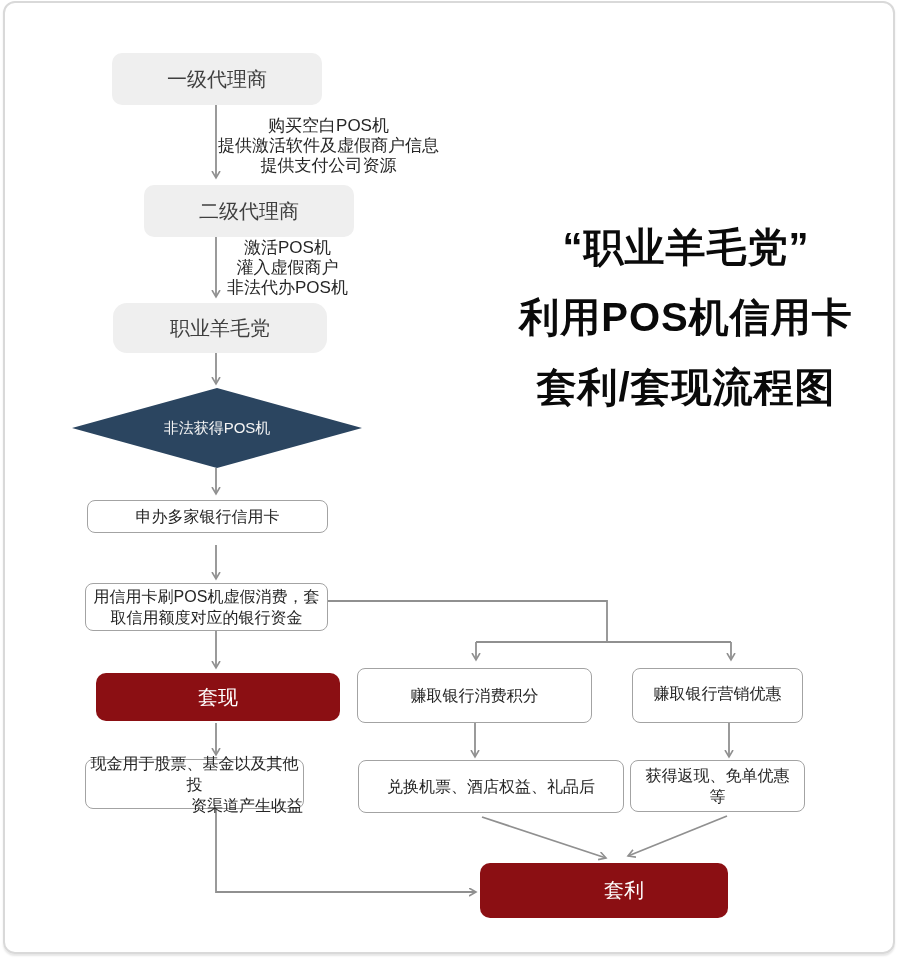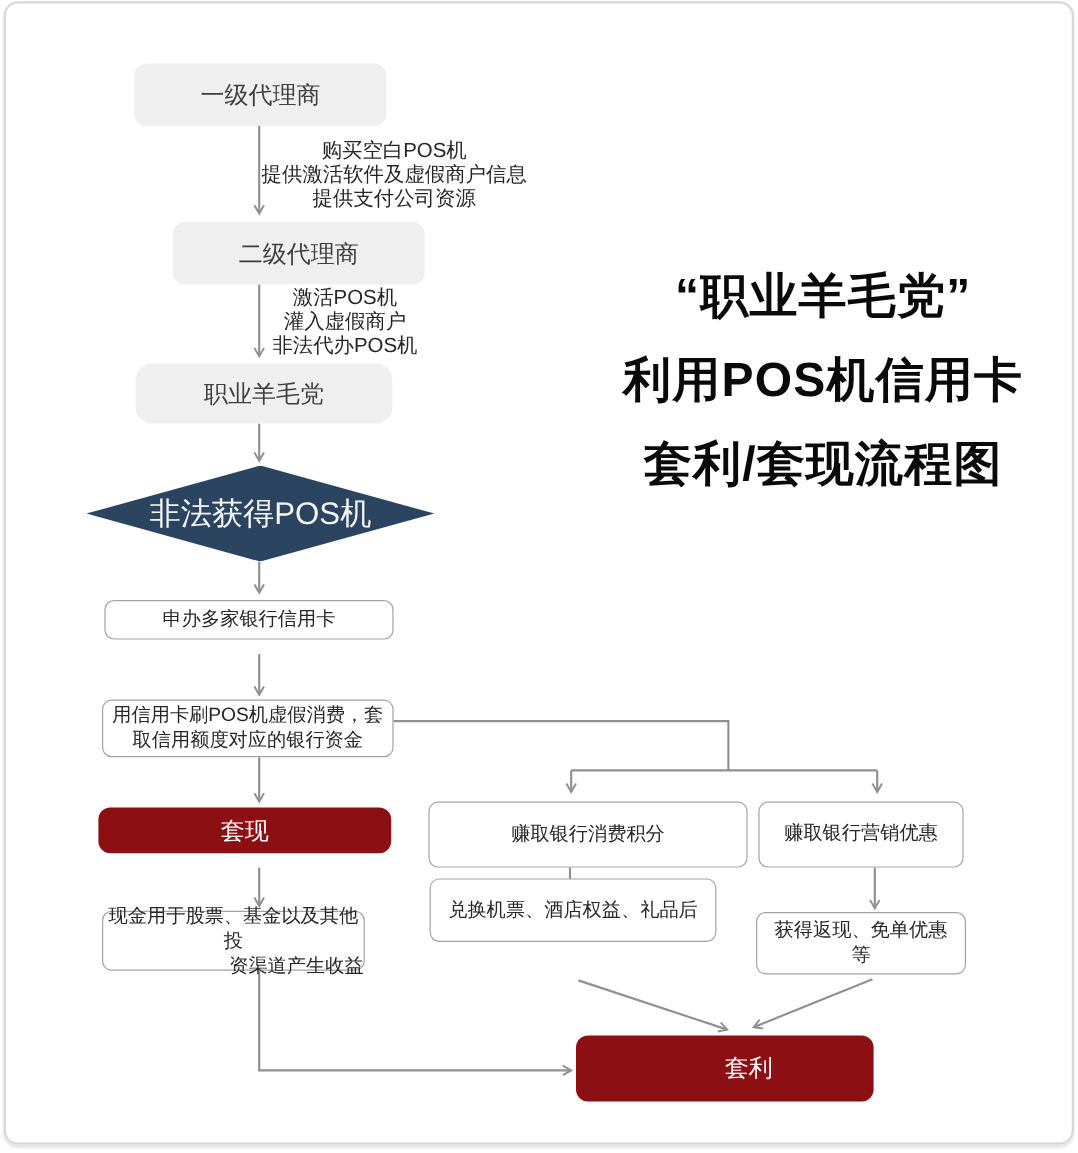--- a/index.html
+++ b/index.html
@@ -26,21 +26,21 @@
     background:#ffffff;border:1px solid var(--white_box_border,#a3a3a3);border-radius:8px;
     color:var(--white_box_text,#262626);font-size:16px;line-height:21px;
   }
   .red-box{
     background:var(--red_box_bg,#8b0f13);border-radius:10px;
     color:#ffffff;font-size:20px;
   }
   .diamond{
     background:var(--diamond_bg,#2b4560);
     clip-path:polygon(50% 0,100% 50%,50% 100%,0 50%);
-    color:#f5f5f5;font-size:26px;
+    color:#f5f5f5;font-size:15px;
   }
   .edge-labels{
     position:absolute;color:var(--label_text,#262626);
     font-size:17px;line-height:20px;text-align:center;white-space:nowrap;
   }
   .big-title{
     position:absolute;left:486px;top:212px;width:400px;
     text-align:center;font-size:40px;font-weight:700;letter-spacing:1px;
     line-height:70px;color:#0a0a0a;white-space:nowrap;
   }
@@ -106,38 +106,38 @@
 
   <div class="node white-box" style="left:87px;top:500px;width:241px;height:33px;text-align:right;">
     <span>申办多家银行信用卡</span>
   </div>
 
   <div class="node white-box" style="left:85px;top:583px;width:243px;height:48px;">
     <div>用信用卡刷POS机虚假消费，套</div>
     <div>取信用额度对应的银行资金</div>
   </div>
 
-  <div class="node red-box" style="left:82px;top:673px;width:244px;height:38px;">
+  <div class="node red-box" style="left:96px;top:673px;width:244px;height:48px;">
     <span>套现</span>
   </div>
 
   <div class="node white-box" style="left:85px;top:759px;width:219px;height:50px;align-items:flex-end;">
     <div>现金用于股票、基金以及其他投</div>
     <div>资渠道产生收益</div>
   </div>
 
-  <div class="node white-box" style="left:357px;top:668px;width:266px;height:55px;">
+  <div class="node white-box" style="left:357px;top:668px;width:235px;height:55px;">
     <span>赚取银行消费积分</span>
   </div>
 
   <div class="node white-box" style="left:632px;top:668px;width:171px;height:55px;font-family:Liberation Mono, monospace;">
     <span>赚取银行营销优惠</span>
   </div>
 
-  <div class="node white-box" style="left:358px;top:732px;width:239px;height:53px;">
+  <div class="node white-box" style="left:358px;top:760px;width:266px;height:53px;">
     <div>兑换机票、酒店权益、礼品后</div>
   </div>
 
   <div class="node white-box" style="left:630px;top:760px;width:175px;height:52px;">
     <div>获得返现、免单优惠</div>
     <div>等</div>
   </div>
 
   <div class="node red-box" style="left:480px;top:863px;width:248px;height:55px;padding-left:40px;">
     <span>套利</span>

